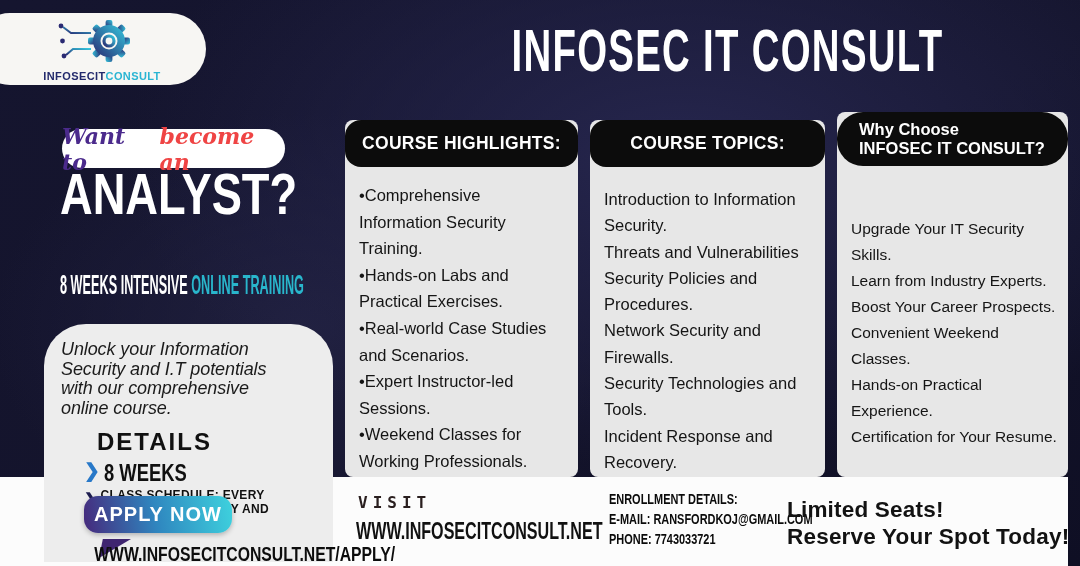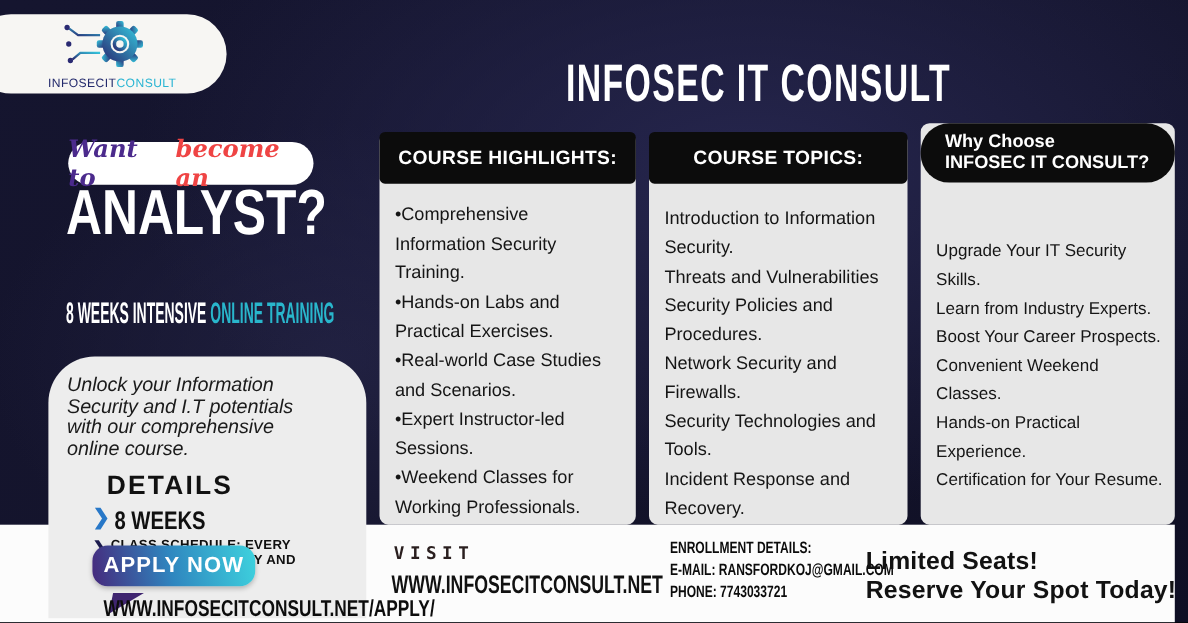--- a/index.html
+++ b/index.html
@@ -11,26 +11,26 @@
       radial-gradient(520px 360px at 28% 58%, #20203f 0%, rgba(20,20,46,0) 60%),
       linear-gradient(150deg,#15152f 0%, #14142c 55%, #0f0f24 100%);
   }
   .cond { display:inline-block; transform:scaleX(var(--sx,.75)); transform-origin:left center; white-space:nowrap; }
   .cond-c { display:inline-block; transform:scaleX(var(--sx,.75)); transform-origin:center center; white-space:nowrap; }
 
   
   .logo-pill { position:absolute; left:-26px; top:13px; width:232px; height:72px;
     background:#f7f6f3; border-radius:36px; display:flex; flex-direction:column;
     align-items:center; justify-content:center; padding-left:24px; box-sizing:border-box; }
-  .logo-text { font-size:11px; font-weight:400; letter-spacing:.4px; margin-top:1px; }
+  .logo-text { font-size:11px; font-weight:700; letter-spacing:.4px; margin-top:1px; }
   .logo-text .p1 { color:#232a6c; } .logo-text .p2 { color:#2ab5d3; }
 
   
-  .main-title { position:absolute; left:390px; top:38px; width:600px; text-align:center;
-    color:#fff; font-weight:700; font-size:48px; line-height:78px; }
+  .main-title { position:absolute; left:390px; top:12px; width:600px; text-align:center;
+    color:#fff; font-weight:700; font-size:60px; line-height:78px; }
 
   
   .want-pill { position:absolute; left:62px; top:129px; width:223px; height:39px;
     background:#ffffff; border-radius:20px; display:flex; align-items:center; justify-content:center;
     font-family:"DejaVu Serif", serif; font-style:italic; font-weight:700; font-size:22px; }
   .want-pill .w1 { color:#4b2a8c; margin-right:7px; } .want-pill .w2 { color:#ef4444; }
   .headline { position:absolute; left:60px; top:164px; color:#fff; font-weight:800;
     font-size:58px; line-height:59px; }
   .subhead { position:absolute; left:60px; top:271px; font-weight:700; font-size:27px; line-height:28px; }
   .subhead .s1 { color:#ffffff; } .subhead .s2 { color:#29b6cc; }
@@ -56,21 +56,21 @@
     background:#3f2570; clip-path:polygon(0 100%, 12% 0, 100% 0); z-index:3; }
   .apply-url { position:absolute; left:44px; top:542px; width:289px; text-align:center; z-index:4;
     font-weight:800; font-size:21px; color:#0d0d0d; }
 
   
   .card { position:absolute; top:120px; background:#e7e7e7; border-radius:8px; }
   .card2 { left:345px; width:233px; height:357px; }
   .card3 { left:590px; width:235px; height:357px; }
   .card4 { left:837px; top:112px; width:231px; height:365px; }
   .pill { position:absolute; top:0; left:0; right:0; background:#0c0c0c; color:#fff;
-    font-weight:800; text-align:center; border-radius:5px; }
+    font-weight:800; text-align:center; border-radius:16px; }
   .pill-center { height:47px; line-height:47px; font-size:17.5px; letter-spacing:.3px; }
   .pill-left { height:54px; text-align:left; padding:8px 0 0 22px; box-sizing:border-box;
     font-size:16.5px; line-height:19px; border-radius:26px; }
   .card-body { position:absolute; color:#151515; }
   .card2 .card-body { left:14px; top:62px; width:196px; font-size:16.5px; line-height:26.6px; }
   .card3 .card-body { left:14px; top:66px; width:213px; font-size:16.5px; line-height:26.3px; }
   .card4 .card-body { left:14px; top:104px; width:210px; font-size:15.5px; line-height:26px; }
 
   
   .bottom-bar { position:absolute; left:0; top:477px; width:1068px; height:89px; background:#fcfcfc; z-index:1; }

